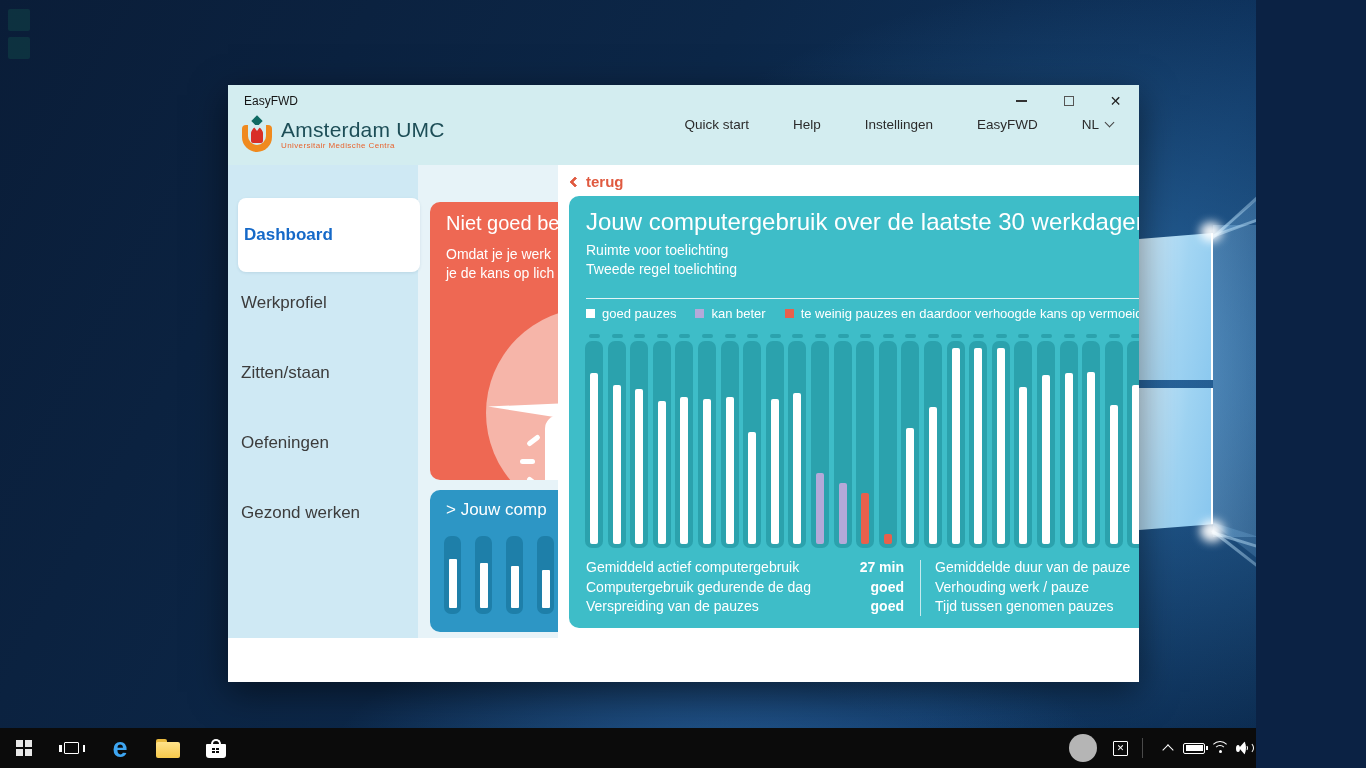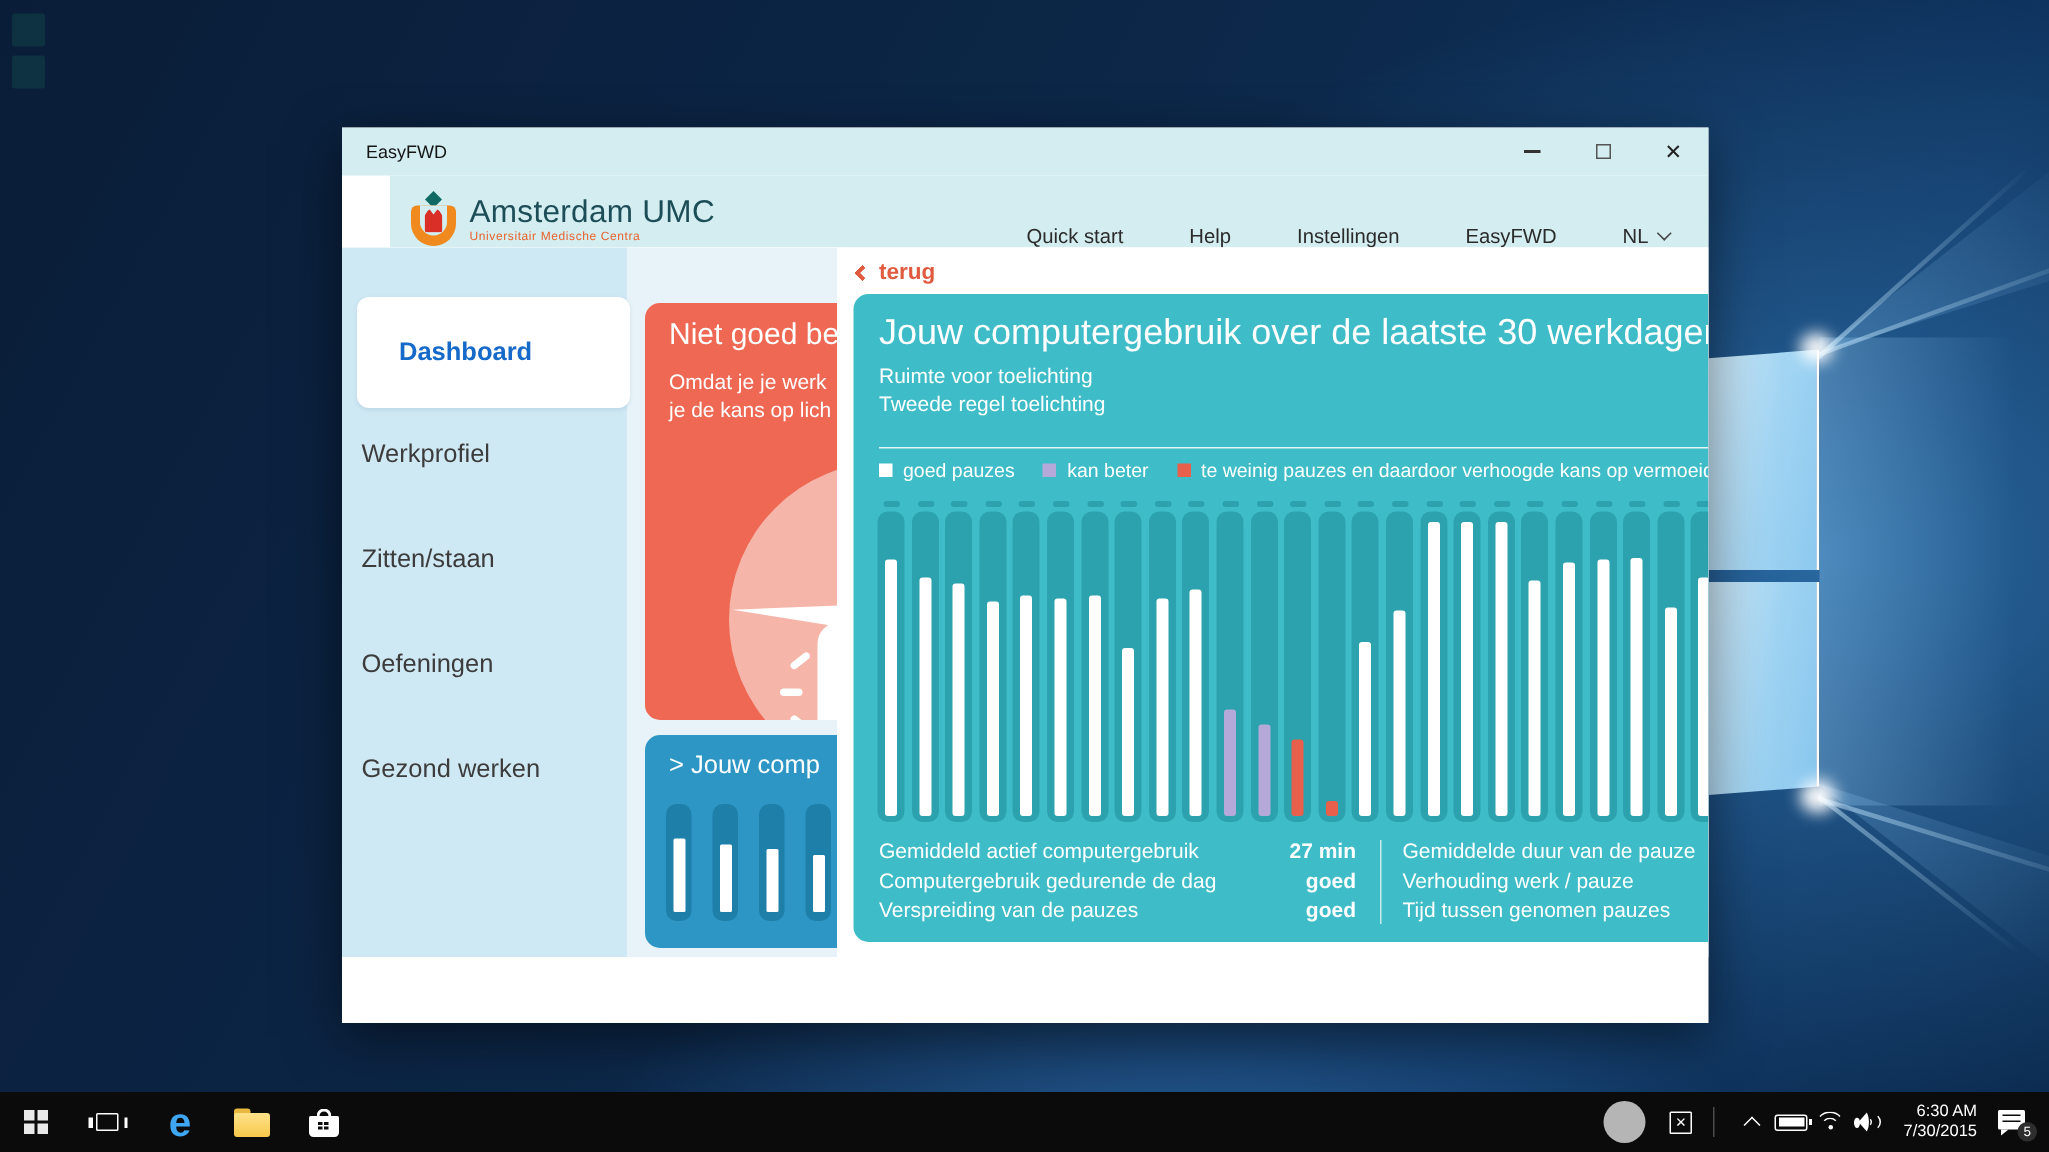--- a/index.html
+++ b/index.html
@@ -1,18 +1,18 @@
 <!DOCTYPE html>
 <html><head>
 <meta charset="utf-8">
 <style>
   * { margin:0; padding:0; box-sizing:border-box; }
   html,body { width:1366px; height:768px; overflow:hidden; background:#0b2244;
               font-family:"Liberation Sans", sans-serif; }
-  .desktop { position:relative; width:1366px; height:768px; overflow:hidden;
+  .desktop { position:relative; width:1256px; height:768px; overflow:hidden;
     background:
       radial-gradient(900px 620px at 89% 48%, rgba(64,148,216,.55), rgba(20,60,110,0) 62%),
       radial-gradient(560px 240px at 57% 101%, rgba(56,126,196,.55), rgba(56,126,196,0) 70%),
       linear-gradient(118deg,#0a1d38 0%,#0c2748 45%,#0e335e 78%,#0b2a4e 100%);
   }
   
   .wp { position:absolute; }
   .pane1 { left:1139px; top:233px; width:74px; height:147px;
     background:linear-gradient(100deg,#d2ecfb 0%,#a2d5f3 55%,#8cc9ef 100%);
     border-right:2px solid #fff; clip-path:polygon(0 4%,100% 0,100% 100%,0 100%);
@@ -45,39 +45,39 @@
   .app { position:absolute; left:228px; top:85px; width:911px; height:597px;
     background:#fff; overflow:hidden; box-shadow:0 10px 34px rgba(0,0,0,.5); }
   .titlebar { height:32px; background:#d3edf0; position:relative; display:flex; align-items:center; }
   .tb-title { margin-left:16px; font-size:12px; color:#151515; }
   .tb-controls { position:absolute; right:0; top:0; height:31px; display:flex; }
   .tb-btn { width:47px; height:31px; display:flex; align-items:center; justify-content:center; color:#333; cursor:default; }
   .ic-min { width:11px; height:2px; background:#333; }
   .ic-max { width:10px; height:10px; border:1.4px solid #555; }
   .ic-close { font-size:14px; color:#222; }
 
-  .appheader { height:48px; background:#d3edf0; display:flex; align-items:flex-end;margin-left:32px; }
+  .appheader { height:48px; background:#d3edf0; display:flex; align-items:flex-start; }
   .brand { display:flex; align-items:center; gap:9px; margin-left:14px; }
   .tulip { position:relative; width:30px; height:36px; }
   .tulip .cup { position:absolute; left:0; top:8px; width:30px; height:27px; background:#f08a1e; border-radius:4px 4px 15px 15px; }
   .tulip .cupin { position:absolute; left:6px; top:8px; width:18px; height:20px; background:#d3edf0; border-radius:0 0 9px 9px; }
   .tulip .petal { position:absolute; left:9px; top:10px; width:12px; height:16px; background:#d92f27; border-radius:6px 6px 2px 2px; clip-path:polygon(0 100%,0 30%,25% 0,50% 25%,75% 0,100% 30%,100% 100%); }
   .tulip .leaf { position:absolute; left:11px; top:0; width:8px; height:8px; background:#0e6a63; transform:rotate(45deg); }
   .brand-name { font-size:21px; color:#1d4e57; letter-spacing:.2px; line-height:20px; }
   .brand-sub { font-size:8px; color:#e8632e; letter-spacing:.4px; margin-top:1px; }
   .nav { margin-left:auto; display:flex; align-items:center; gap:44px; padding-right:26px; font-size:13.5px; color:#2b2b2b; }
   .nav-item { white-space:nowrap; cursor:default; }
   .lang { display:flex; align-items:center; gap:7px; }
   .caret-down { width:7px; height:7px; border-right:1.6px solid #444; border-bottom:1.6px solid #444; transform:rotate(45deg); margin-top:-4px; }
 
   .content { position:relative; height:473px; background:#fff; overflow:hidden; }
   .leftzone { position:absolute; left:0; top:0; width:335px; height:473px; background:#e7f3f8; }
   .sidebar { position:absolute; left:0; top:0; width:190px; height:473px; background:#cfe9f4; }
   .active-card { position:absolute; left:10px; top:33px; width:182px; height:74px; background:#fff; border-radius:8px;
-    display:flex; align-items:center; padding-left:28px; box-shadow:0 1px 3px rgba(40,90,120,.12); }
+    display:flex; align-items:center; padding-left:6px; box-shadow:0 1px 3px rgba(40,90,120,.12); }
   .active-card span { color:#1569c8; font-size:17px; font-weight:600; }
   .side-item { position:absolute; left:13px; font-size:17px; color:#3c3c3c; line-height:24px; cursor:default; }
 
   .gauge-card { position:absolute; left:202px; top:37px; width:129px; height:278px; background:#ee6853;
     border-radius:10px 0 0 10px; overflow:hidden; color:#fff; }
   .gc-title { position:absolute; left:16px; top:10px; font-size:20px; white-space:nowrap; }
   .gc-line { position:absolute; left:16px; font-size:14px; white-space:nowrap; }
   .gc-l1 { top:44px; } .gc-l2 { top:63px; }
   .gauge { position:absolute; left:56px; top:106px; width:210px; height:210px; border-radius:50%; background:#f6b5a9; }
   .needle { position:absolute; left:58px; top:195px; width:106px; height:24px; background:#fff;

